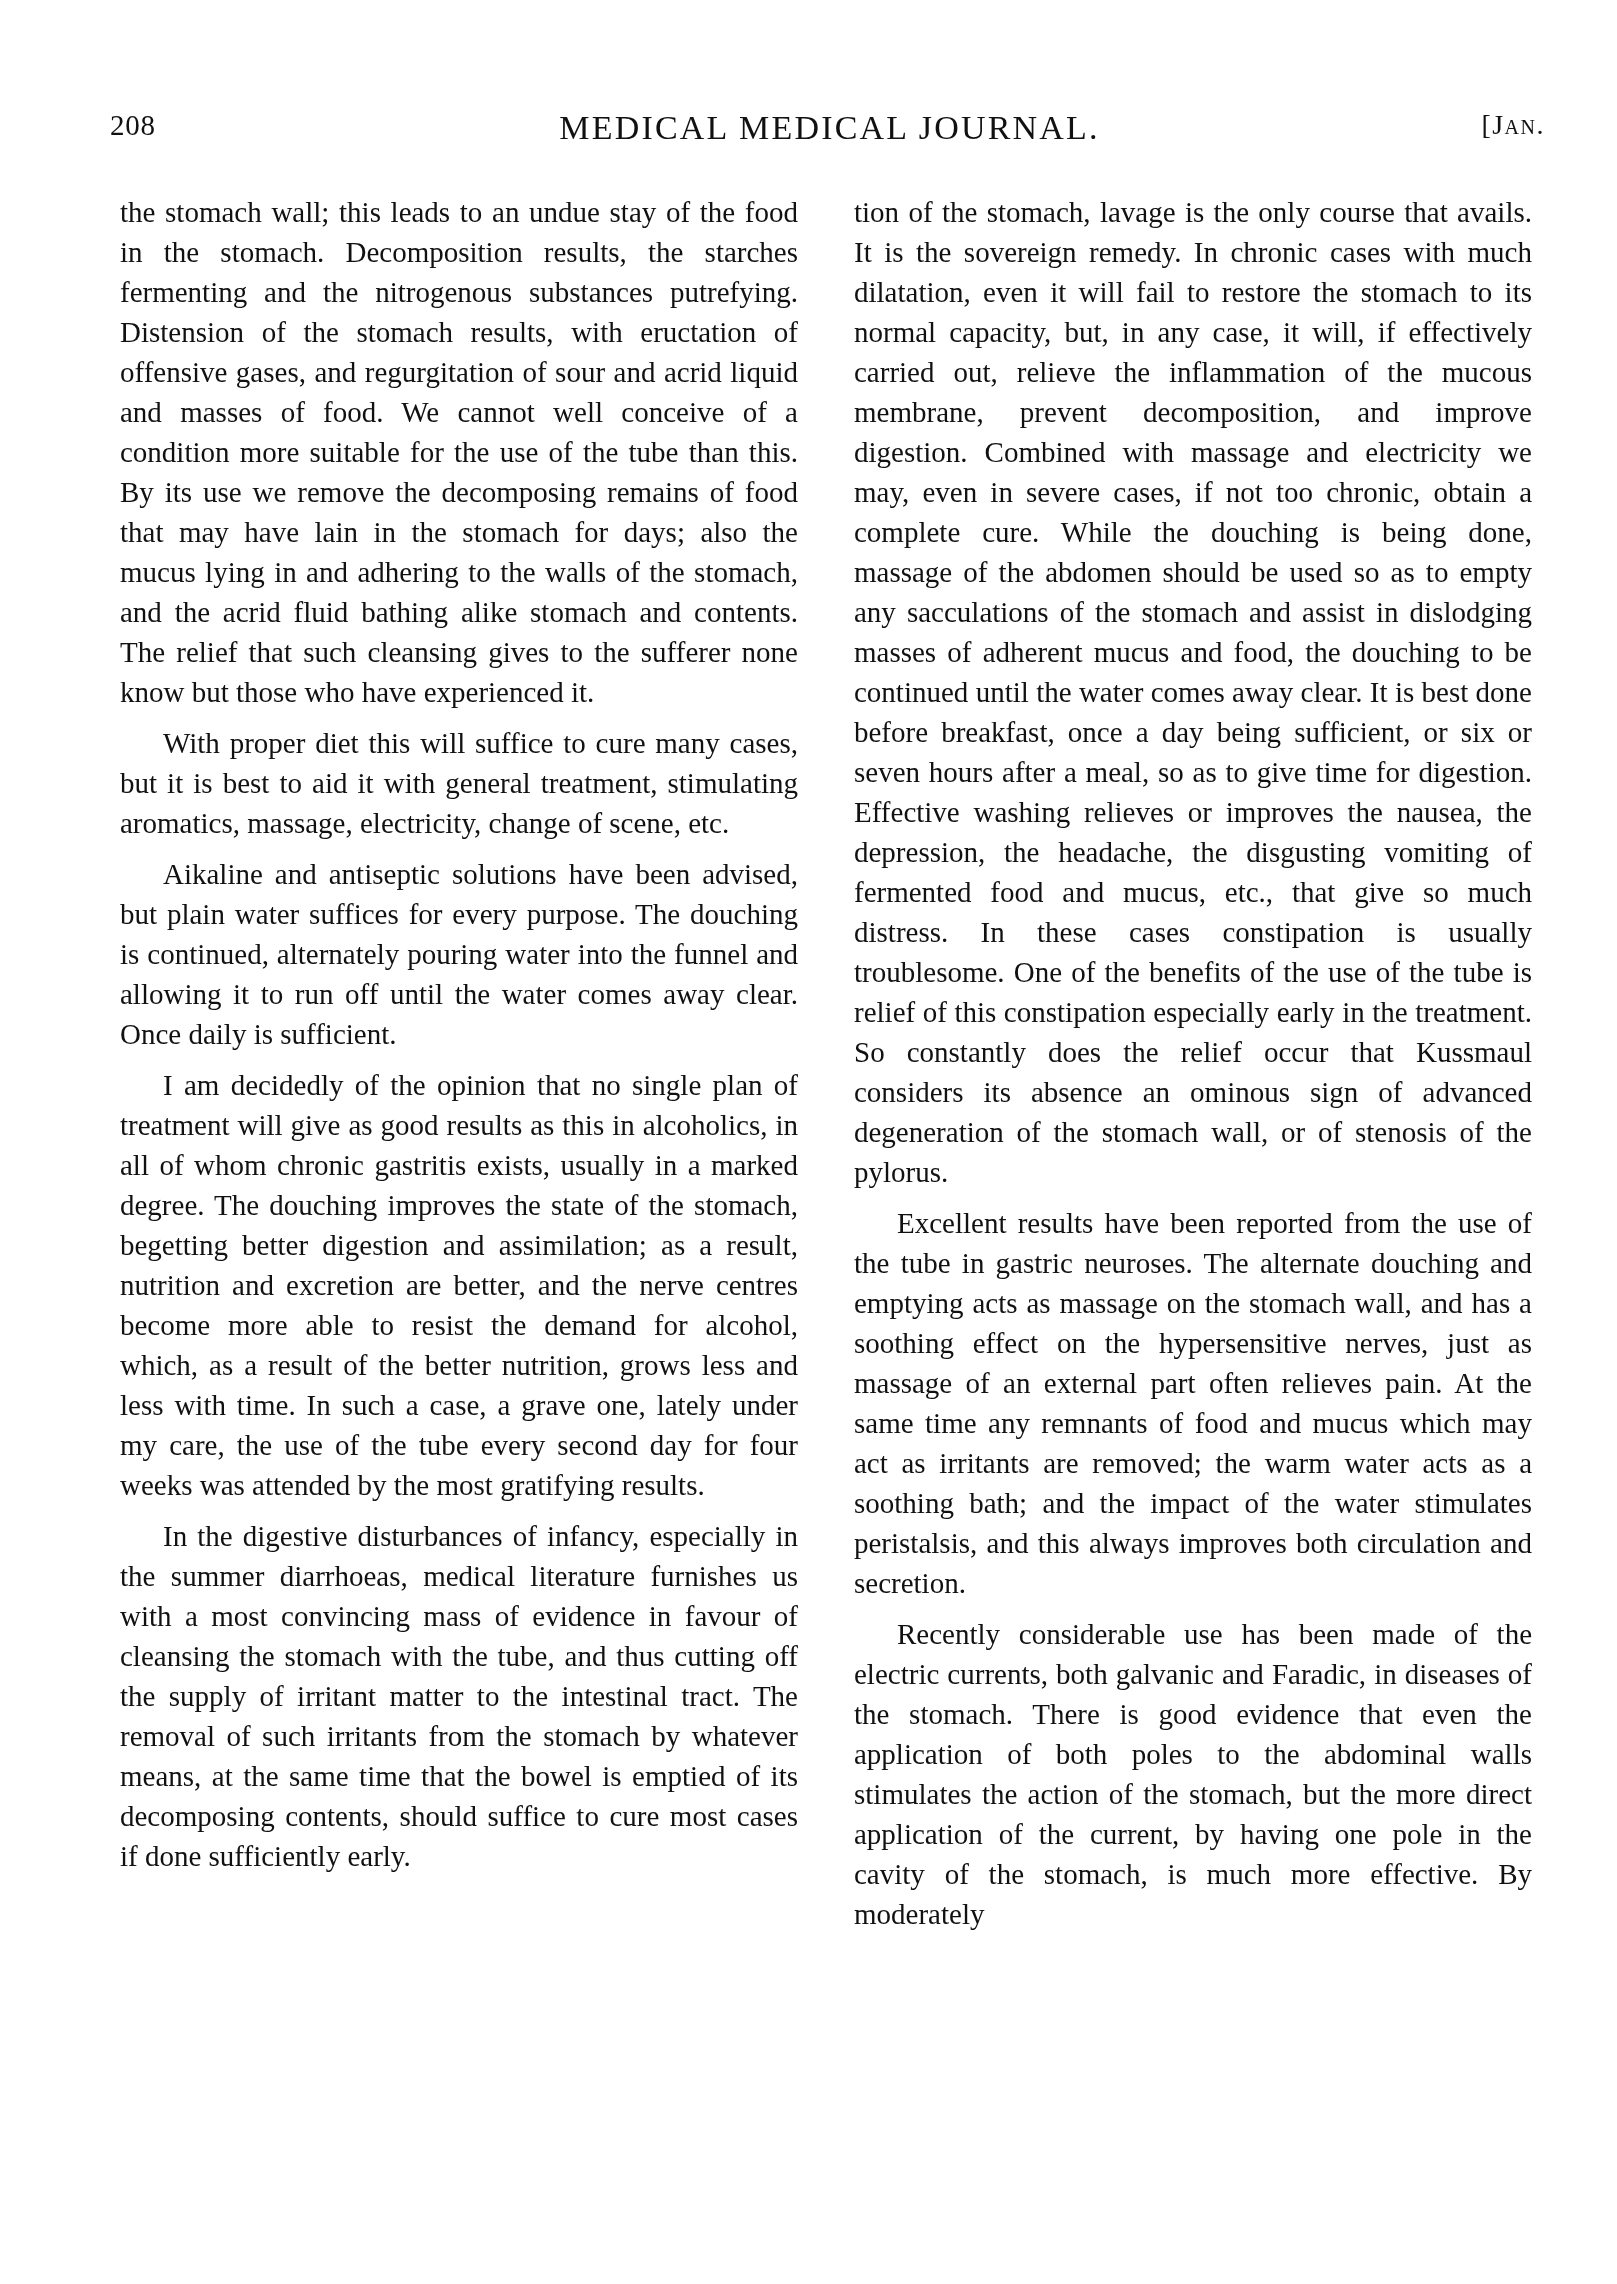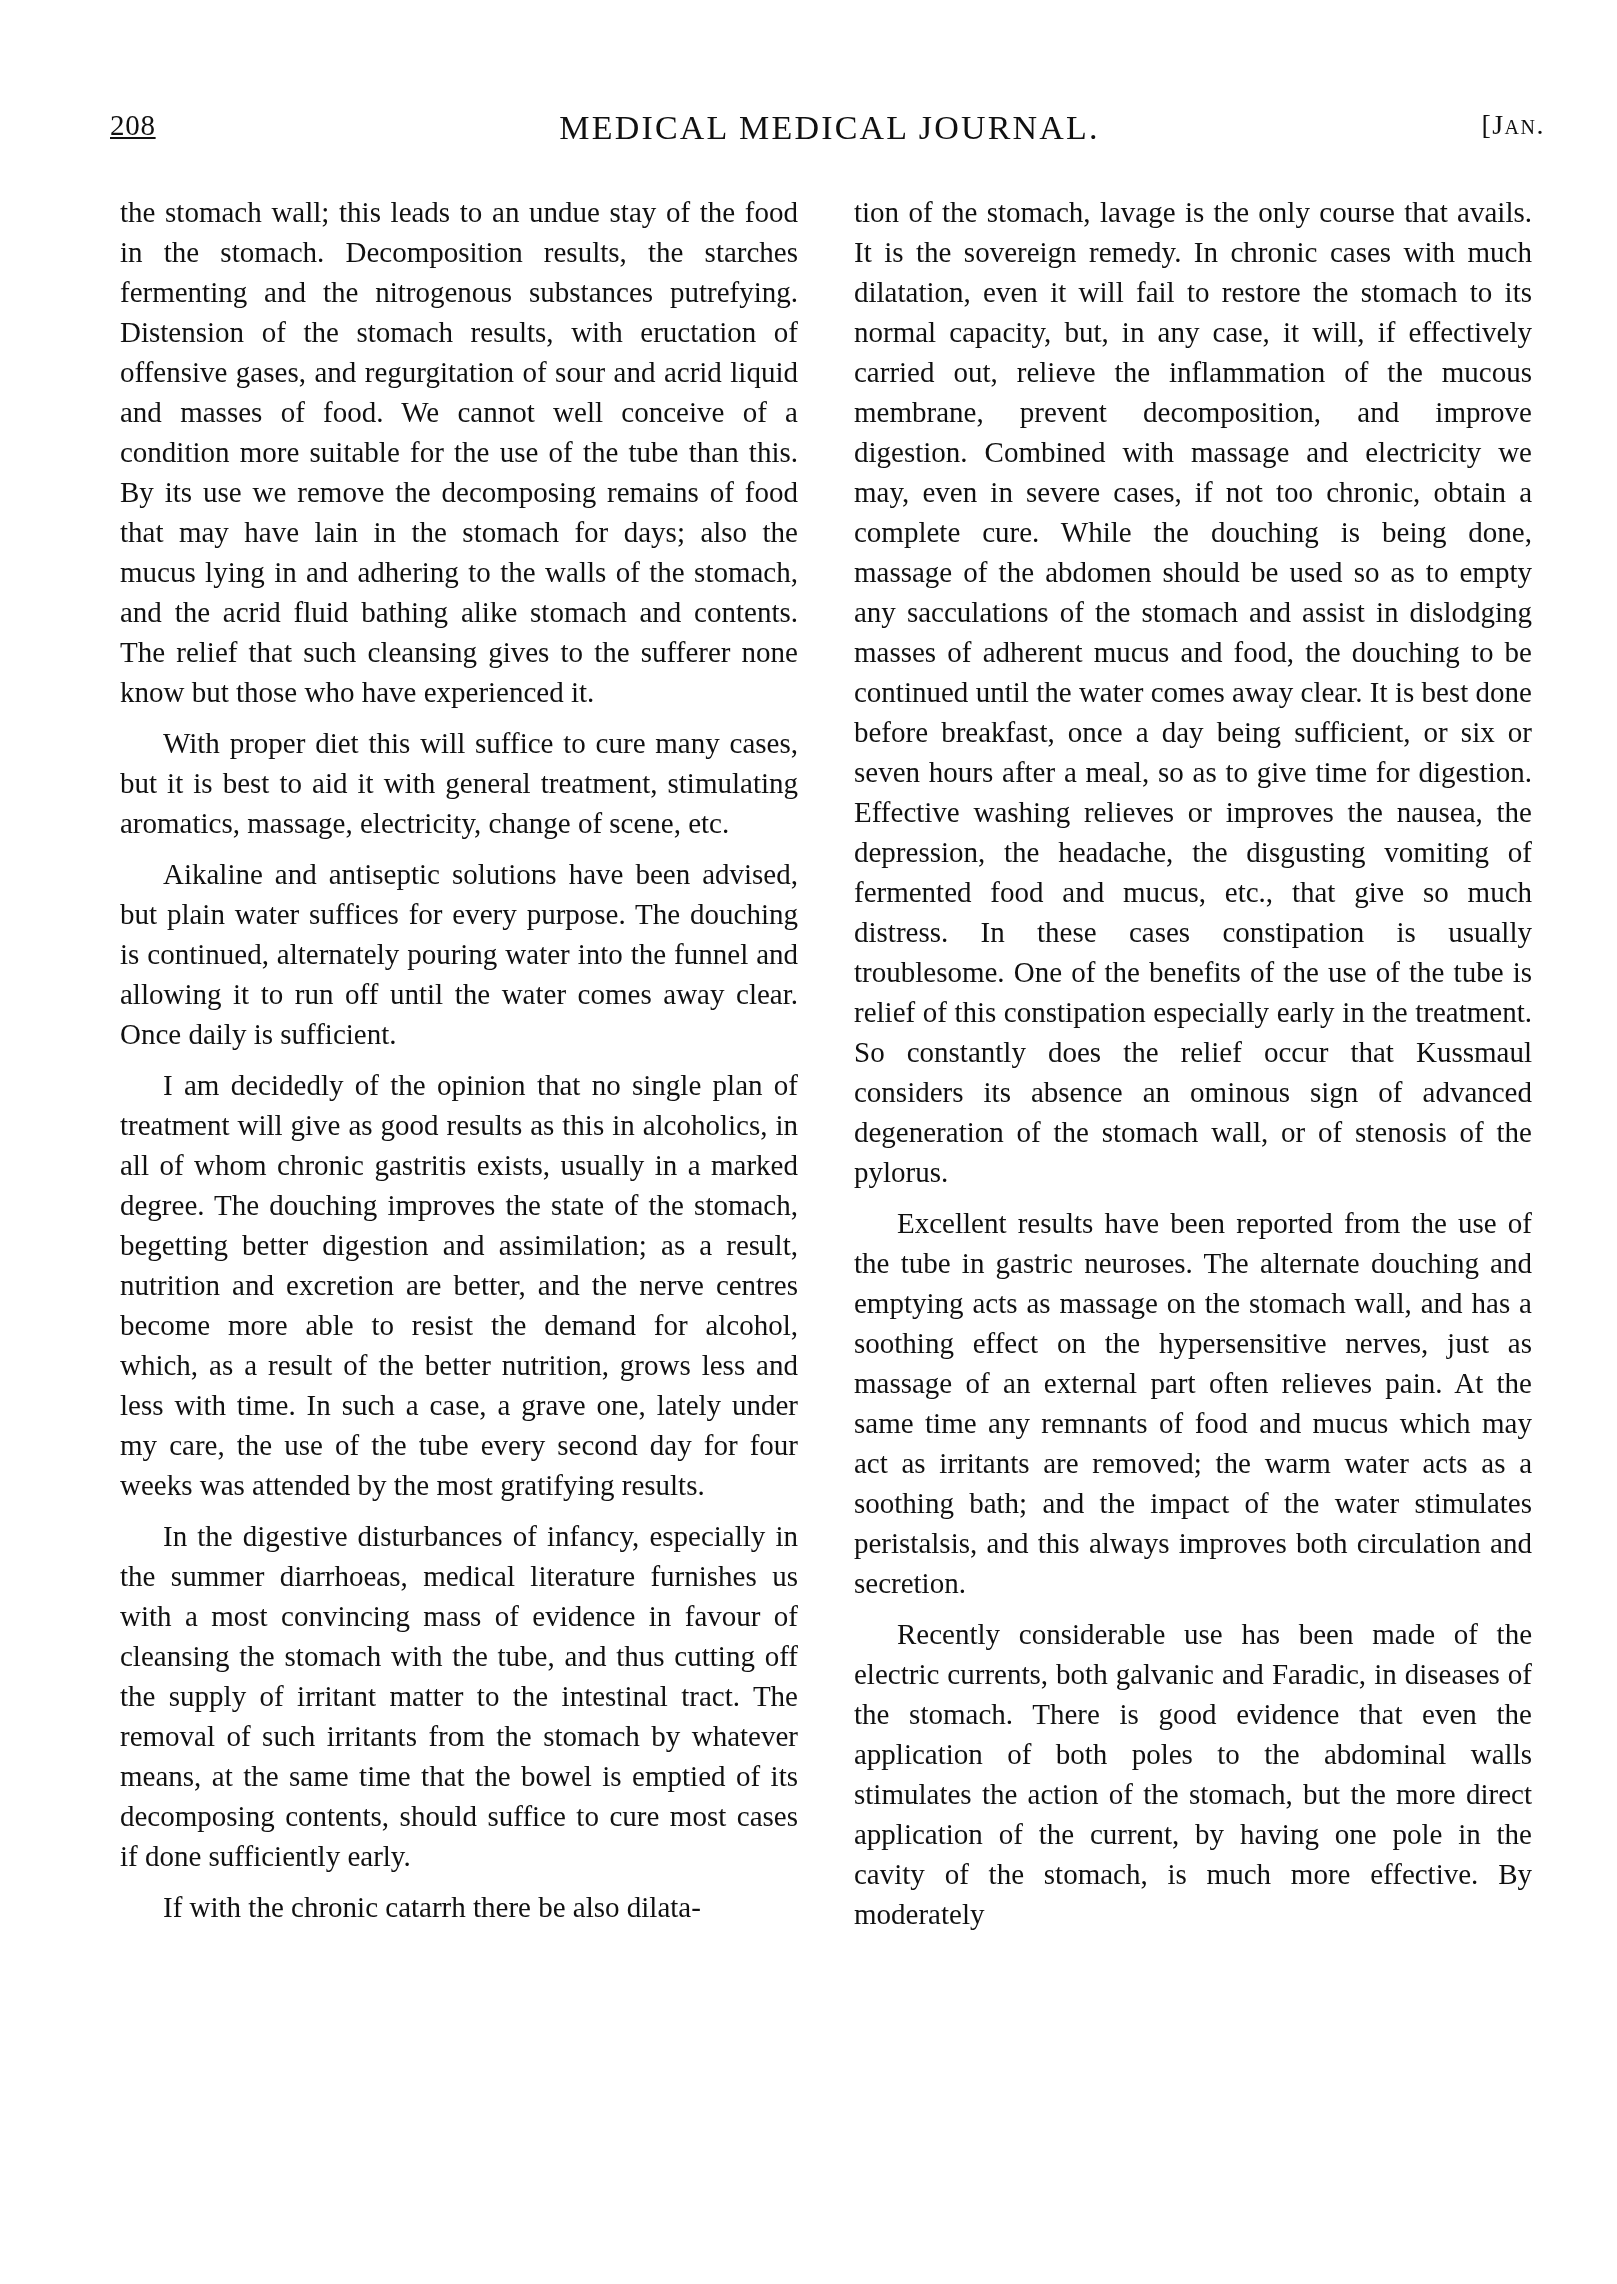--- a/index.html
+++ b/index.html
@@ -4,21 +4,21 @@
 <style>
   html, body { margin: 0; padding: 0; background: #ffffff; }
   body {
     width: 1618px; height: 2284px; position: relative; overflow: hidden;
     font-family: "Liberation Serif", "DejaVu Serif", serif; color: #111;
   }
   .header {
     position: absolute; top: 109px; left: 110px; width: 1439px; height: 51px;
   }
   .page-number {
-    position: absolute; left: 0; top: 0; font-size: 29px; letter-spacing: 0.7px; text-decoration: underline;
+    position: absolute; left: 0; top: 0; font-size: 29px; letter-spacing: 0.7px;
   }
   .journal-title {
     position: absolute; left: 0; right: 0; top: 0; text-align: center;
     font-size: 34px; letter-spacing: 2.2px;
   }
   .month {
     position: absolute; right: 4px; top: 0; font-size: 28px; font-variant: small-caps; letter-spacing: 1.5px;
   }
   .column {
     position: absolute; top: 181px; width: 700px;
@@ -37,21 +37,20 @@
   <span class="journal-title">MEDICAL MEDICAL JOURNAL.</span>
   <span class="month">[Jan.</span>
 </div>
 
 <div class="column col-left">
   <p class="para cont">the stomach wall; this leads to an undue stay of the food in the stomach. Decomposition results, the starches fermenting and the nitrogenous substances putrefying. Distension of the stomach results, with eructation of offensive gases, and regurgitation of sour and acrid liquid and masses of food. We cannot well conceive of a condition more suitable for the use of the tube than this. By its use we remove the decomposing remains of food that may have lain in the stomach for days; also the mucus lying in and adhering to the walls of the stomach, and the acrid fluid bathing alike stomach and contents. The relief that such cleansing gives to the sufferer none know but those who have experienced it.</p>
   <p class="para">With proper diet this will suffice to cure many cases, but it is best to aid it with general treatment, stimulating aromatics, massage, electricity, change of scene, etc.</p>
   <p class="para">Aikaline and antiseptic solutions have been advised, but plain water suffices for every purpose. The douching is continued, alternately pouring water into the funnel and allowing it to run off until the water comes away clear. Once daily is sufficient.</p>
   <p class="para">I am decidedly of the opinion that no single plan of treatment will give as good results as this in alcoholics, in all of whom chronic gastritis exists, usually in a marked degree. The douching improves the state of the stomach, begetting better digestion and assimilation; as a result, nutrition and excretion are better, and the nerve centres become more able to resist the demand for alcohol, which, as a result of the better nutrition, grows less and less with time. In such a case, a grave one, lately under my care, the use of the tube every second day for four weeks was attended by the most gratifying results.</p>
   <p class="para">In the digestive disturbances of infancy, especially in the summer diarrhoeas, medical literature furnishes us with a most convincing mass of evidence in favour of cleansing the stomach with the tube, and thus cutting off the supply of irritant matter to the intestinal tract. The removal of such irritants from the stomach by whatever means, at the same time that the bowel is emptied of its decomposing contents, should suffice to cure most cases if done sufficiently early.</p>
-  <p class="para" style="text-align:left">If with the chronic catarrh there be also dilata-</p>
 </div>
 
 <div class="column col-right">
   <p class="para cont">tion of the stomach, lavage is the only course that avails. It is the sovereign remedy. In chronic cases with much dilatation, even it will fail to restore the stomach to its normal capacity, but, in any case, it will, if effectively carried out, relieve the inflammation of the mucous membrane, prevent decomposition, and improve digestion. Combined with massage and electricity we may, even in severe cases, if not too chronic, obtain a complete cure. While the douching is being done, massage of the abdomen should be used so as to empty any sacculations of the stomach and assist in dislodging masses of adherent mucus and food, the douching to be continued until the water comes away clear. It is best done before breakfast, once a day being sufficient, or six or seven hours after a meal, so as to give time for digestion. Effective washing relieves or improves the nausea, the depression, the headache, the disgusting vomiting of fermented food and mucus, etc., that give so much distress. In these cases constipation is usually troublesome. One of the benefits of the use of the tube is relief of this constipation especially early in the treatment. So constantly does the relief occur that Kussmaul considers its absence an ominous sign of advanced degeneration of the stomach wall, or of stenosis of the pylorus.</p>
   <p class="para">Excellent results have been reported from the use of the tube in gastric neuroses. The alternate douching and emptying acts as massage on the stomach wall, and has a soothing effect on the hypersensitive nerves, just as massage of an external part often relieves pain. At the same time any remnants of food and mucus which may act as irritants are removed; the warm water acts as a soothing bath; and the impact of the water stimulates peristalsis, and this always improves both circulation and secretion.</p>
   <p class="para">Recently considerable use has been made of the electric currents, both galvanic and Faradic, in diseases of the stomach. There is good evidence that even the application of both poles to the abdominal walls stimulates the action of the stomach, but the more direct application of the current, by having one pole in the cavity of the stomach, is much more effective. By moderately</p>
 </div>
 
 
 </body></html>

